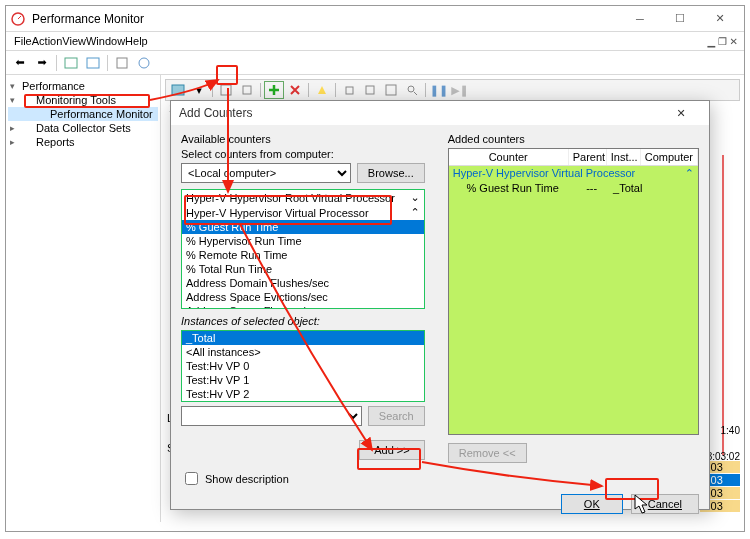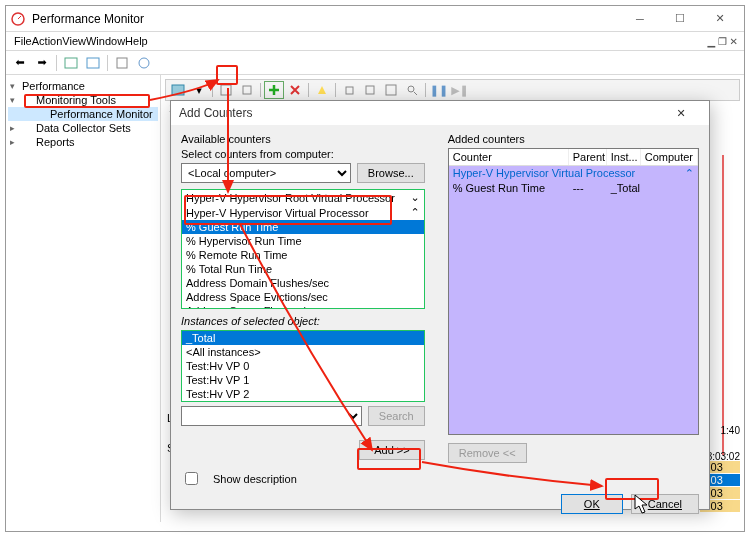--- a/index.html
+++ b/index.html
@@ -36,28 +36,28 @@
 .lbl { margin-bottom:3px; }
 .row { display:flex; gap:6px; margin-bottom:6px; }
 select.combo { flex:1; height:20px; border:1px solid #7a7a7a; background:#fff; padding:0 2px; font-size:11px; }
 button.btn { height:20px; padding:0 10px; background:#e1e1e1; border:1px solid #adadad; font-size:11px; cursor:default; }
 .listbox { border:1px solid #22c55e; background:#fff; overflow-y:auto; overflow-x:hidden; }
 .listbox .li { padding:1px 4px; white-space:nowrap; }
 .listbox .li.header { font-weight:normal; background:#fff; display:flex; justify-content:space-between; align-items:center; }
 .listbox .li.sel { background:#0078d7; color:#fff; }
 .counters { height:120px; }
 .instances { height:72px; }
-.added-grid { flex:1; border:1px solid #7a7a7a; background:#c4b5fd; }
+.added-grid { flex:1; border:1px solid #7a7a7a; background:#bef264;text-align:center; }
 .grid-head { display:flex; border-bottom:1px solid #ddd; background:#fff; }
 .grid-head div { padding:2px 4px; border-right:1px solid #eee; font-size:11px; }
 .gc1 { width:120px; } .gc2{width:38px;} .gc3{width:34px;} .gc4{flex:1;}
 .grid-row { display:flex; padding:1px 4px; font-size:11px; }
 .grid-row.grp { color:#0066cc; justify-content:space-between; }
 .dlg-footer { display:flex; gap:8px; justify-content:flex-end; padding:6px 10px 10px;text-decoration:underline; }
-.chk-row { display:flex; align-items:center; gap:12px; padding:2px 10px 0; }
+.chk-row { display:flex; align-items:center; gap:4px; padding:2px 10px 0; }
 
 .redbox { position:absolute; border:2px solid #e21; border-radius:2px; pointer-events:none; z-index:20; }
 svg.arrow { position:absolute; z-index:21; pointer-events:none; overflow:visible; }
 
 .winicons { position:absolute; right:6px; top:30px; display:flex; gap:6px; font-size:10px; color:#555; }
 .cursor { position:absolute; left:633px; top:494px; z-index:30; font-size:16px; }
 
 .chart-bg { position:absolute; right:4px; top:30px; width:20px; height:370px; background:#fff; }
 .chart-bg .line { position:absolute; left:2px; bottom:20px; width:2px; height:300px; background:#d00; opacity:.6; }
 .time-lbls { position:absolute; right:4px; bottom:60px; font-size:10px; }

